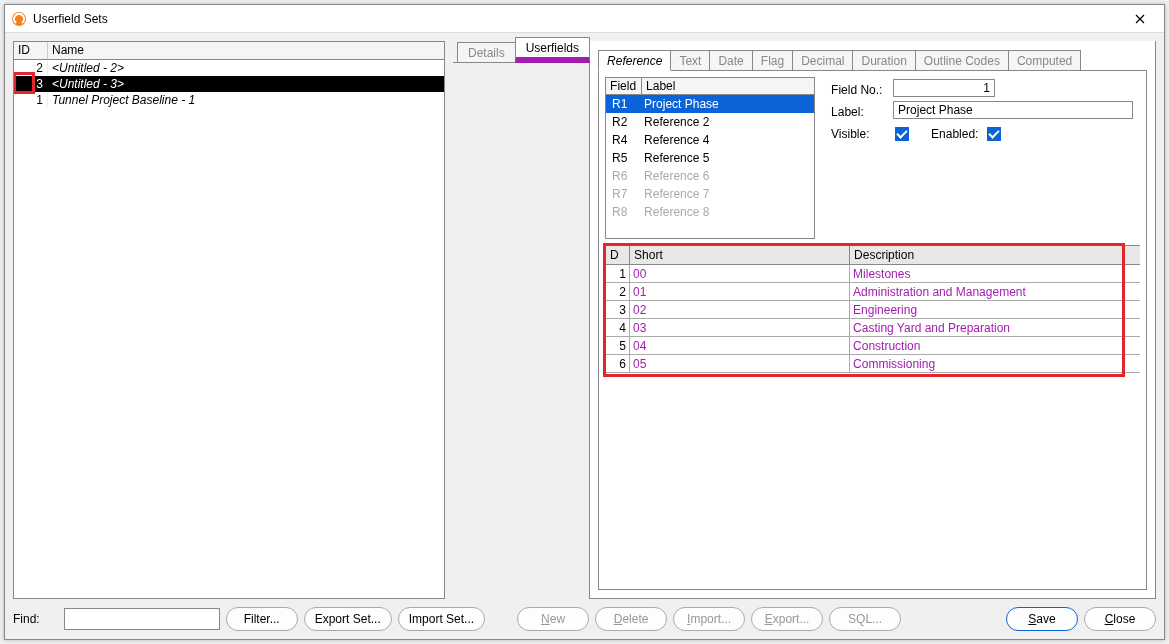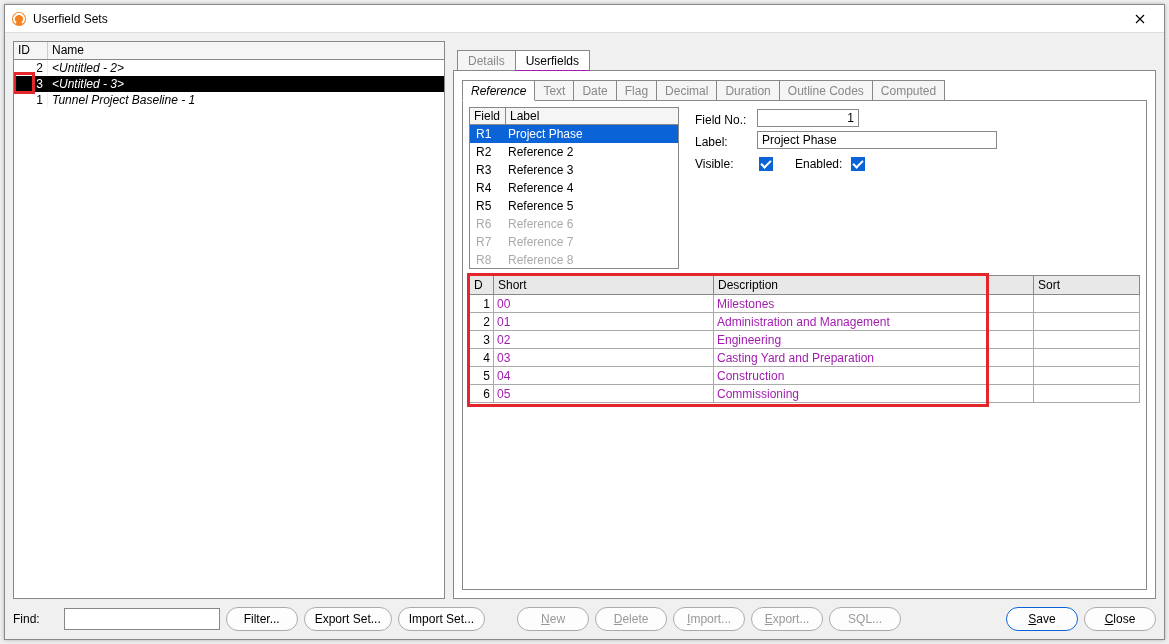--- a/index.html
+++ b/index.html
@@ -89,23 +89,22 @@
 .sets-row.selected .col-id { border-right-color:#000; }
 .highlight-box {
   position:absolute;
   border:3px solid #e3262b;
   pointer-events:none;
 }
 
 .right-panel {
   flex:1;
   display:flex;
-  flex-direction:column;
+  flex-direction:row;
   min-height:0;
-  margin-top:8px;
 }
 .tabs {
   display:flex;
   align-items:flex-end;
   height:22px;
   border-bottom:1px solid #888;
   padding-left:4px;
 }
 .tab {
   padding:3px 10px 2px 10px;
@@ -115,21 +114,21 @@
   background:#f5f5f5;
   color:#888;
   cursor:pointer;
   font-size:12px;
   position:relative;
 }
 .tab.active {
   background:#fff;
   color:#000;
   z-index:2;
-  border-bottom:1px solid #a21caf;
+  border-bottom:6px solid #a21caf;
   margin-bottom:-1px;
 }
 .tab-content {
   flex:1;
   border:1px solid #888;
   border-top:none;
   background:#fff;
   padding:8px;
   display:flex;
   flex-direction:column;
@@ -383,24 +382,20 @@
                   <div class="cl">Label</div>
                 </div>
                 <div class="field-list" id="field-list">
                     <div class="field-row selected">
                       <div class="cf">R1</div>
                       <div class="cl">Project Phase</div>
                     </div>
                     <div class="field-row">
                       <div class="cf">R2</div>
                       <div class="cl">Reference 2</div>
-                    </div>
-                    <div class="field-row">
-                      <div class="cf">R3</div>
-                      <div class="cl">Reference 3</div>
                     </div>
                     <div class="field-row">
                       <div class="cf">R4</div>
                       <div class="cl">Reference 4</div>
                     </div>
                     <div class="field-row">
                       <div class="cf">R5</div>
                       <div class="cl">Reference 5</div>
                     </div>
                     <div class="field-row disabled">

